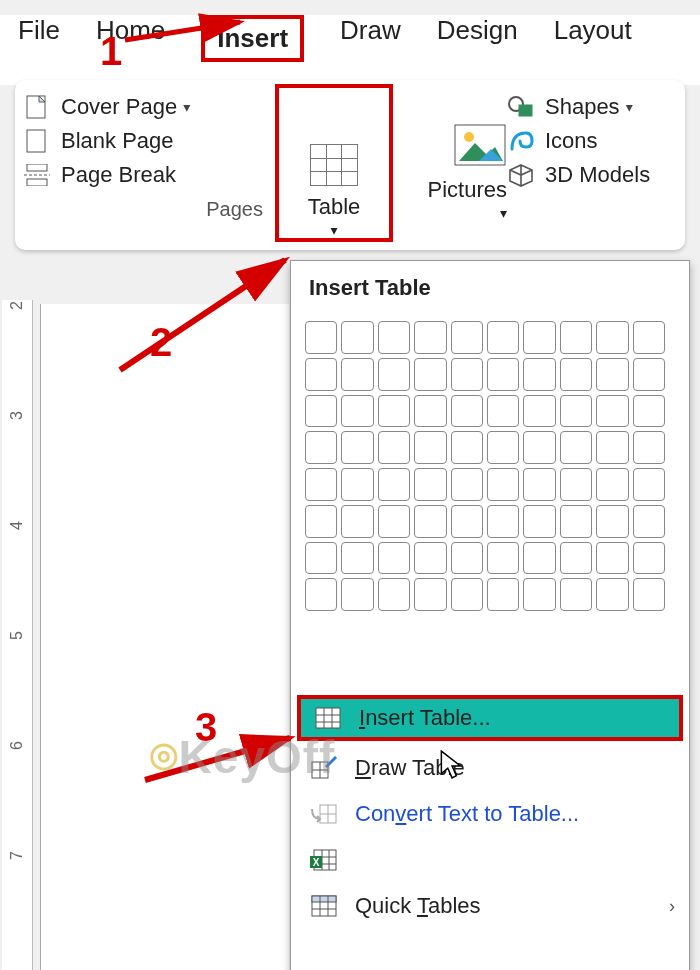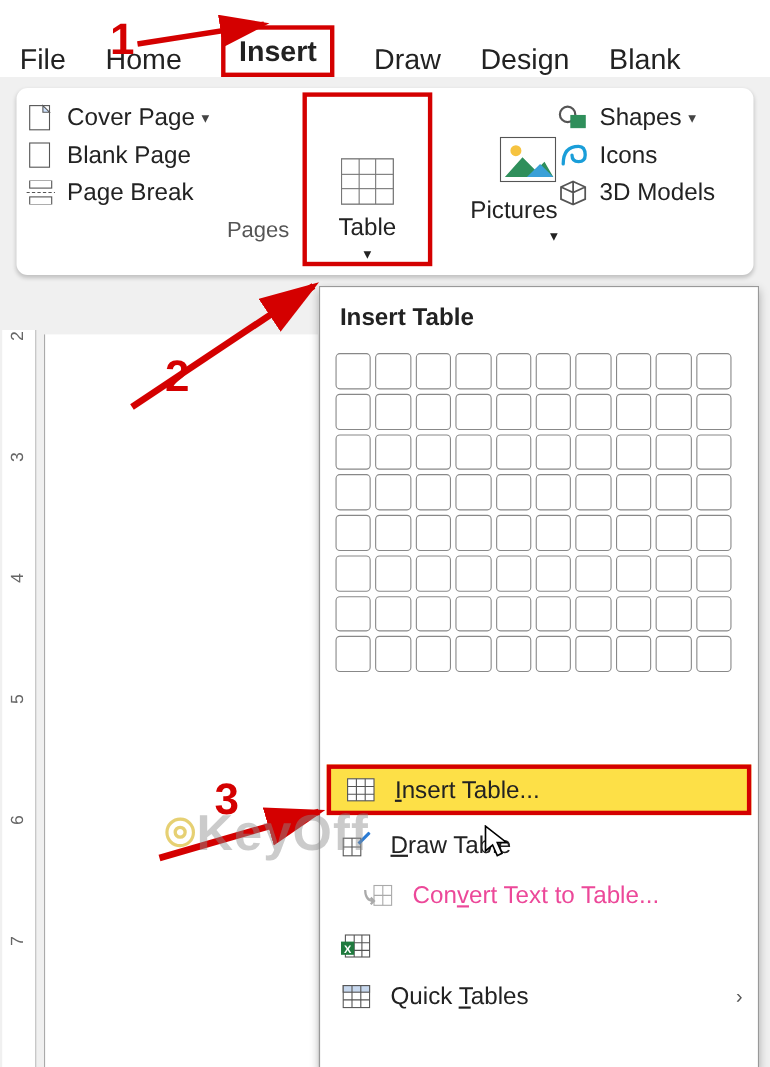--- a/index.html
+++ b/index.html
@@ -1,18 +1,18 @@
 <!DOCTYPE html>
 <html><head>
 <meta charset="utf-8">
 <style>
   html,body{margin:0;padding:0;font-family:"Segoe UI",Arial,sans-serif;background:#fff;color:#222;}
   .stage{position:relative;width:700px;height:970px;overflow:hidden;background:#f0f0f0;}
   
-  .tabs{position:absolute;left:0;top:0;width:700px;height:70px;background:#fff;display:flex;align-items:flex-end;}
+  .tabs{position:absolute;left:0;top:15px;width:700px;height:70px;background:#fff;display:flex;align-items:flex-start;}
   .tab{font-size:26px;color:#222;margin:0 18px;cursor:pointer;}
   .tab.active{border:4px solid #d40000;padding:4px 12px;font-weight:600;}
   
   .ribbon{position:absolute;left:15px;top:80px;width:670px;height:170px;background:#fff;border-radius:10px;box-shadow:0 2px 4px rgba(0,0,0,.2);display:flex;}
   .group{display:flex;flex-direction:column;justify-content:flex-start;padding:10px 8px 2px 8px;}
   .pages-group{width:240px;}
   .cmd{display:flex;align-items:center;font-size:22px;color:#222;margin:4px 0;cursor:pointer;}
   .cmd .ico{width:28px;height:26px;margin-right:10px;display:flex;align-items:center;justify-content:center;}
   .chev{font-size:14px;margin-left:6px;color:#444;}
   .grp-label{text-align:right;font-size:20px;color:#555;margin-top:6px;}
@@ -25,22 +25,22 @@
   .pics-btn .lbl{font-size:22px;margin-top:6px;}
   .pics-btn .dd{font-size:14px;margin-top:2px;}
   .ill-col{display:flex;flex-direction:column;padding-top:10px;}
   
   .menu{position:absolute;left:290px;top:260px;width:398px;height:710px;background:#fff;border:1px solid #999;box-shadow:0 4px 8px rgba(0,0,0,.3);}
   .menu-title{font-weight:700;font-size:22px;padding:14px 18px;}
   .grid-picker{margin:6px 14px 10px 14px;width:360px;height:290px;display:grid;grid-template-columns:repeat(10,1fr);grid-template-rows:repeat(8,1fr);gap:4px;}
   .grid-picker div{border:1px solid #888;border-radius:4px;background:#fff;cursor:pointer;}
   .menu-item{display:flex;align-items:center;font-size:22px;padding:10px 18px;cursor:pointer;position:relative;}
   .menu-item .mi-ico{width:30px;height:26px;margin-right:16px;display:flex;align-items:center;justify-content:center;}
-  .menu-item.disabled{color:#ec4899;cursor:default;margin-left:20px;}
-  .menu-item.highlight{background:#fde047;border:4px solid #d40000;margin:4px 6px;padding:6px 12px;}
+  .menu-item.disabled{color:#1d4ed8;cursor:default;}
+  .menu-item.highlight{background:#14b8a6;border:4px solid #d40000;margin:4px 6px;padding:6px 12px;}
   .menu-item .arr{position:absolute;right:14px;font-size:18px;color:#555;}
   
   .ruler{position:absolute;left:2px;top:300px;width:30px;height:670px;background:#fff;border-right:1px solid #bbb;font-size:16px;color:#666;}
   .ruler .num{position:absolute;left:6px;transform:rotate(-90deg);transform-origin:left top;}
   .paper{position:absolute;left:40px;top:304px;width:248px;height:666px;background:#fff;border-left:1px solid #aaa;}
   
   .anno-num{position:absolute;color:#d40000;font-size:40px;font-weight:700;}
   .arrow-svg{position:absolute;pointer-events:none;}
   .watermark{position:absolute;left:150px;top:730px;font-size:46px;font-weight:700;color:rgba(140,140,140,.45);letter-spacing:1px;}
   .watermark .ring{color:rgba(210,170,0,.55);}
@@ -52,21 +52,21 @@
 <body>
 <div class="stage">
 
   <div class="tabs">
     <span class="tab">File</span>
     <span class="anno-num" style="left:100px;top:14px;">1</span>
     <span class="tab">Home</span>
     <span class="tab active">Insert</span>
     <span class="tab">Draw</span>
     <span class="tab">Design</span>
-    <span class="tab">Blank</span>
+    <span class="tab">Layout</span>
   </div>
 
   <svg class="arrow-svg" style="left:120px;top:10px;width:140px;height:40px">
     <defs>
         <marker id="ah1" markerWidth="10" markerHeight="10" refX="8" refY="3" orient="auto">
           <path d="M0,0 L9,3 L0,6 Z" fill="#d40000"></path>
         </marker>
       </defs>
     <line x1="5" y1="30" x2="120" y2="12" stroke="#d40000" stroke-width="5" marker-end="url(#ah1)"></line>
   </svg>

